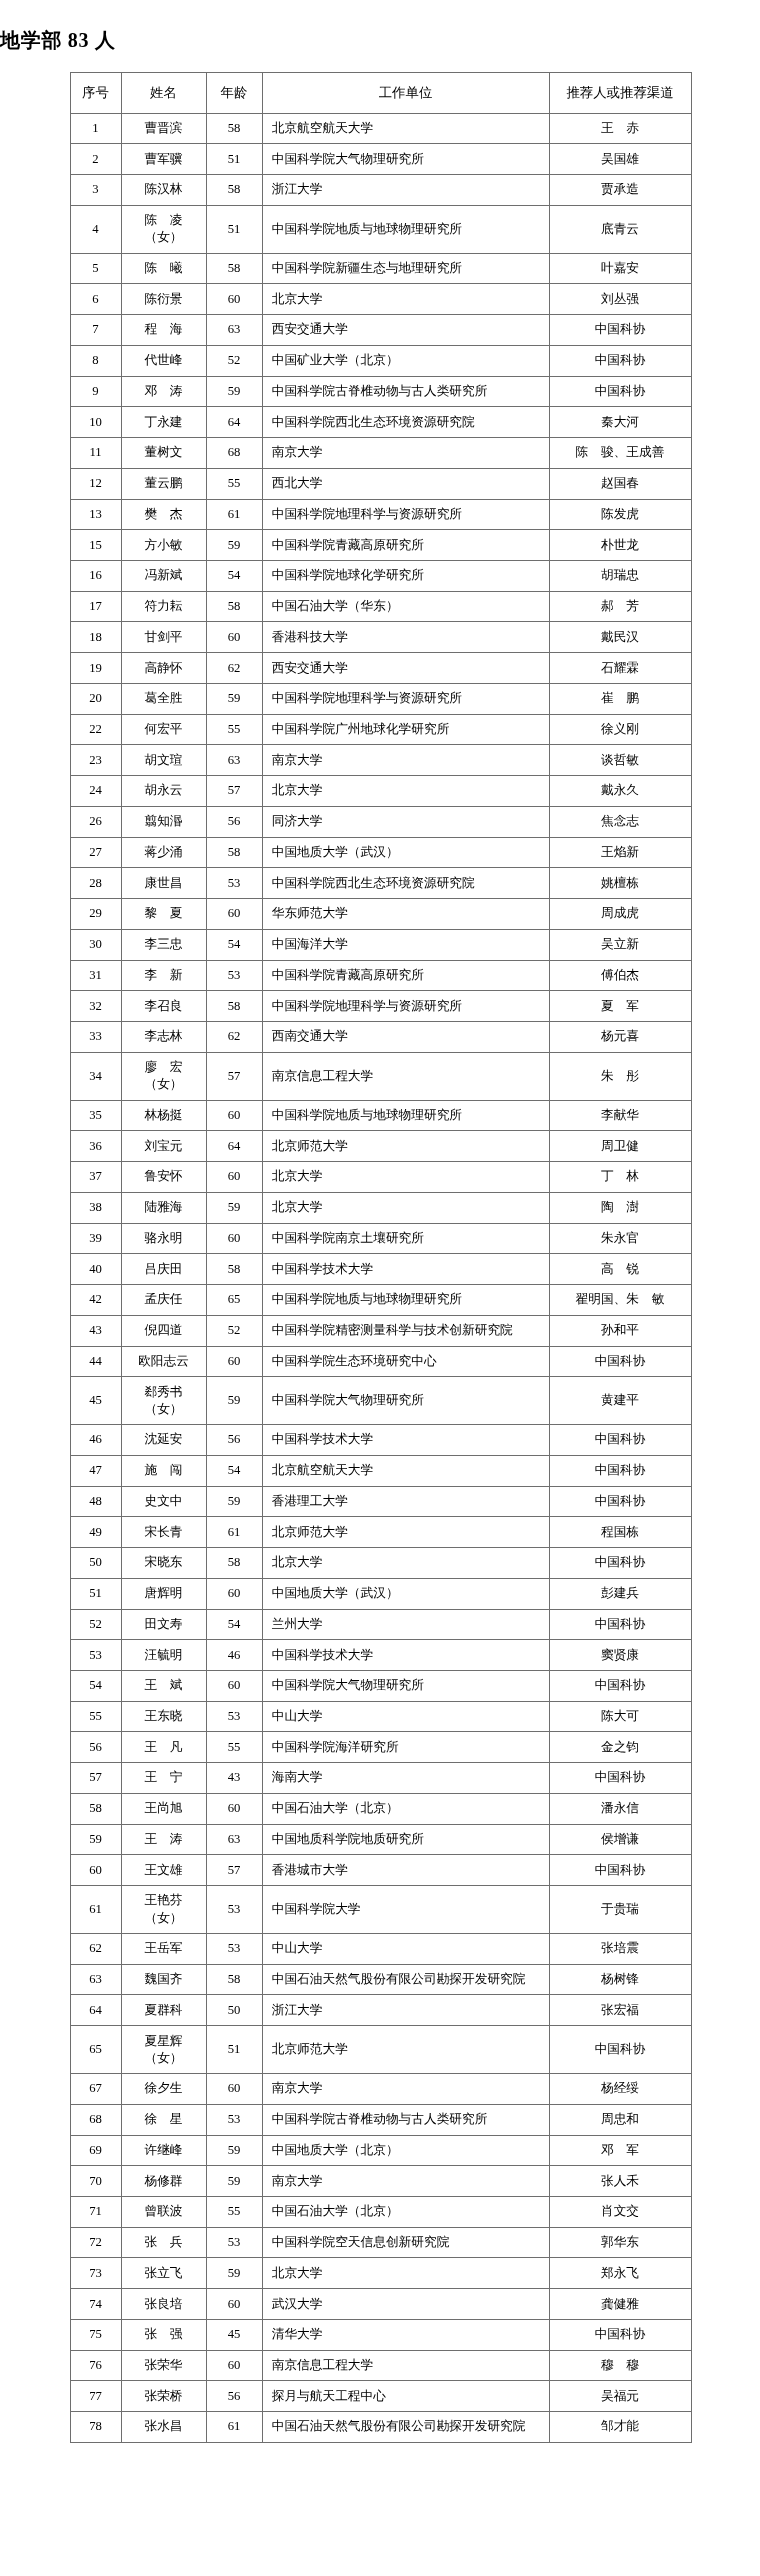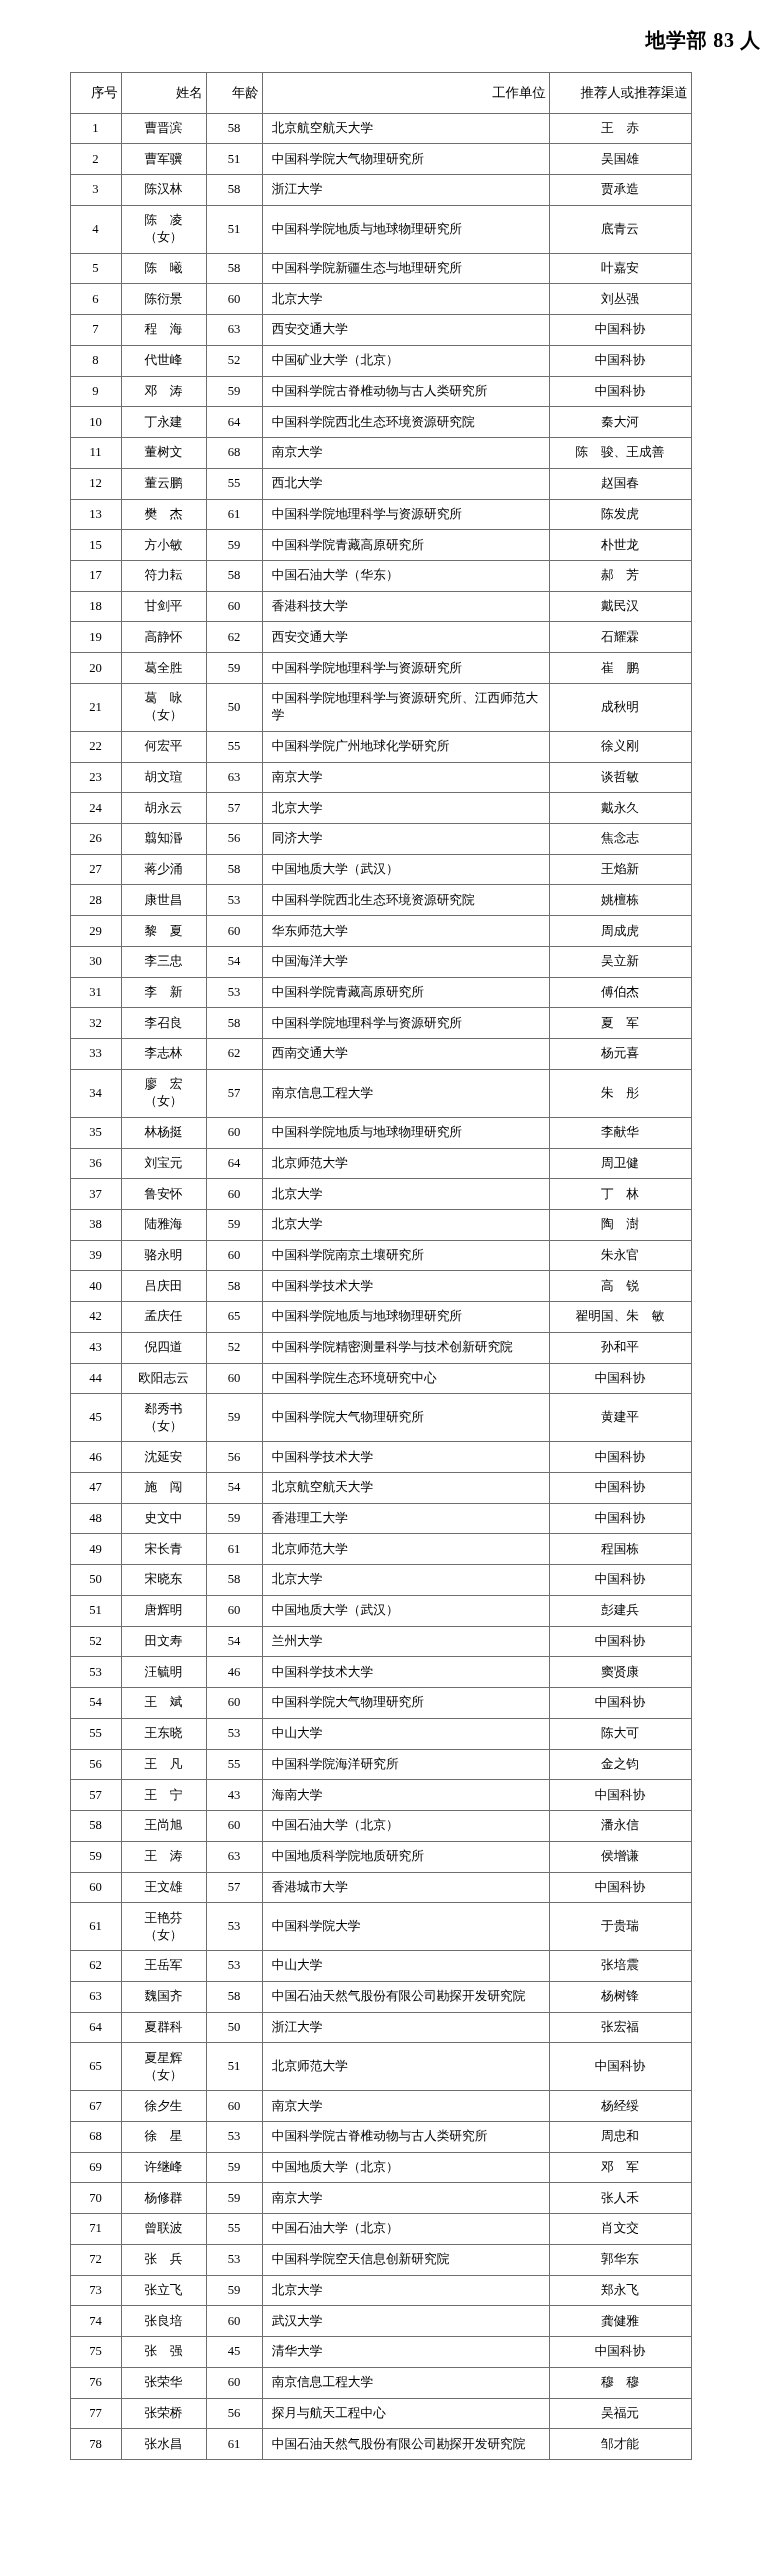--- a/index.html
+++ b/index.html
@@ -11,21 +11,21 @@
   }
   .page {
     width: 761px;
     min-height: 2576px;
     margin: 0 auto;
     background: #ffffff;
     box-sizing: border-box;
     padding-top: 27px;
   }
   .doc-title {
-    text-align: right;
+    text-align: left;
     font-size: 20px;
     font-weight: bold;
     letter-spacing: 0.7px;
     margin: 0 0 18.3px 0;
   }
   table.roster {
     border-collapse: collapse;
     table-layout: fixed;
     width: 621px;
     margin: 0 auto;
@@ -39,21 +39,20 @@
     line-height: 1.35;
     text-align: center;
     vertical-align: middle;
     padding: 6.3px 3.5px;
     box-sizing: border-box;
     word-break: break-all;
   }
   table.roster th {
     font-size: 13.4px;
     padding: 10.6px 2.8px;
-    text-align: right;
   }
   col.c-no   { width: 51px; }
   col.c-name { width: 85px; }
   col.c-age  { width: 56px; }
   col.c-unit { width: 287px; }
   col.c-rec  { width: 142px; }
   table.roster td.unit-cell {
     text-align: left;
     padding-left: 9.2px;
     padding-right: 7px;
@@ -177,20 +176,27 @@
           <td>陈发虎</td>
         </tr>
         <tr>
           <td>15</td>
           <td>方小敏</td>
           <td>59</td>
           <td class="unit-cell">中国科学院青藏高原研究所</td>
           <td>朴世龙</td>
         </tr>
         <tr>
+          <td>16</td>
+          <td>冯新斌</td>
+          <td>54</td>
+          <td class="unit-cell">中国科学院地球化学研究所</td>
+          <td>胡瑞忠</td>
+        </tr>
+        <tr>
           <td>17</td>
           <td>符力耘</td>
           <td>58</td>
           <td class="unit-cell">中国石油大学（华东）</td>
           <td>郝　芳</td>
         </tr>
         <tr>
           <td>18</td>
           <td>甘剑平</td>
           <td>60</td>
@@ -203,27 +209,20 @@
           <td>62</td>
           <td class="unit-cell">西安交通大学</td>
           <td>石耀霖</td>
         </tr>
         <tr>
           <td>20</td>
           <td>葛全胜</td>
           <td>59</td>
           <td class="unit-cell">中国科学院地理科学与资源研究所</td>
           <td>崔　鹏</td>
-        </tr>
-        <tr>
-          <td>21</td>
-          <td>葛　咏<span class="name-line2">（女）</span></td>
-          <td>50</td>
-          <td class="unit-cell">中国科学院地理科学与资源研究所、江西师范大学</td>
-          <td>成秋明</td>
         </tr>
         <tr>
           <td>22</td>
           <td>何宏平</td>
           <td>55</td>
           <td class="unit-cell">中国科学院广州地球化学研究所</td>
           <td>徐义刚</td>
         </tr>
         <tr>
           <td>23</td>

